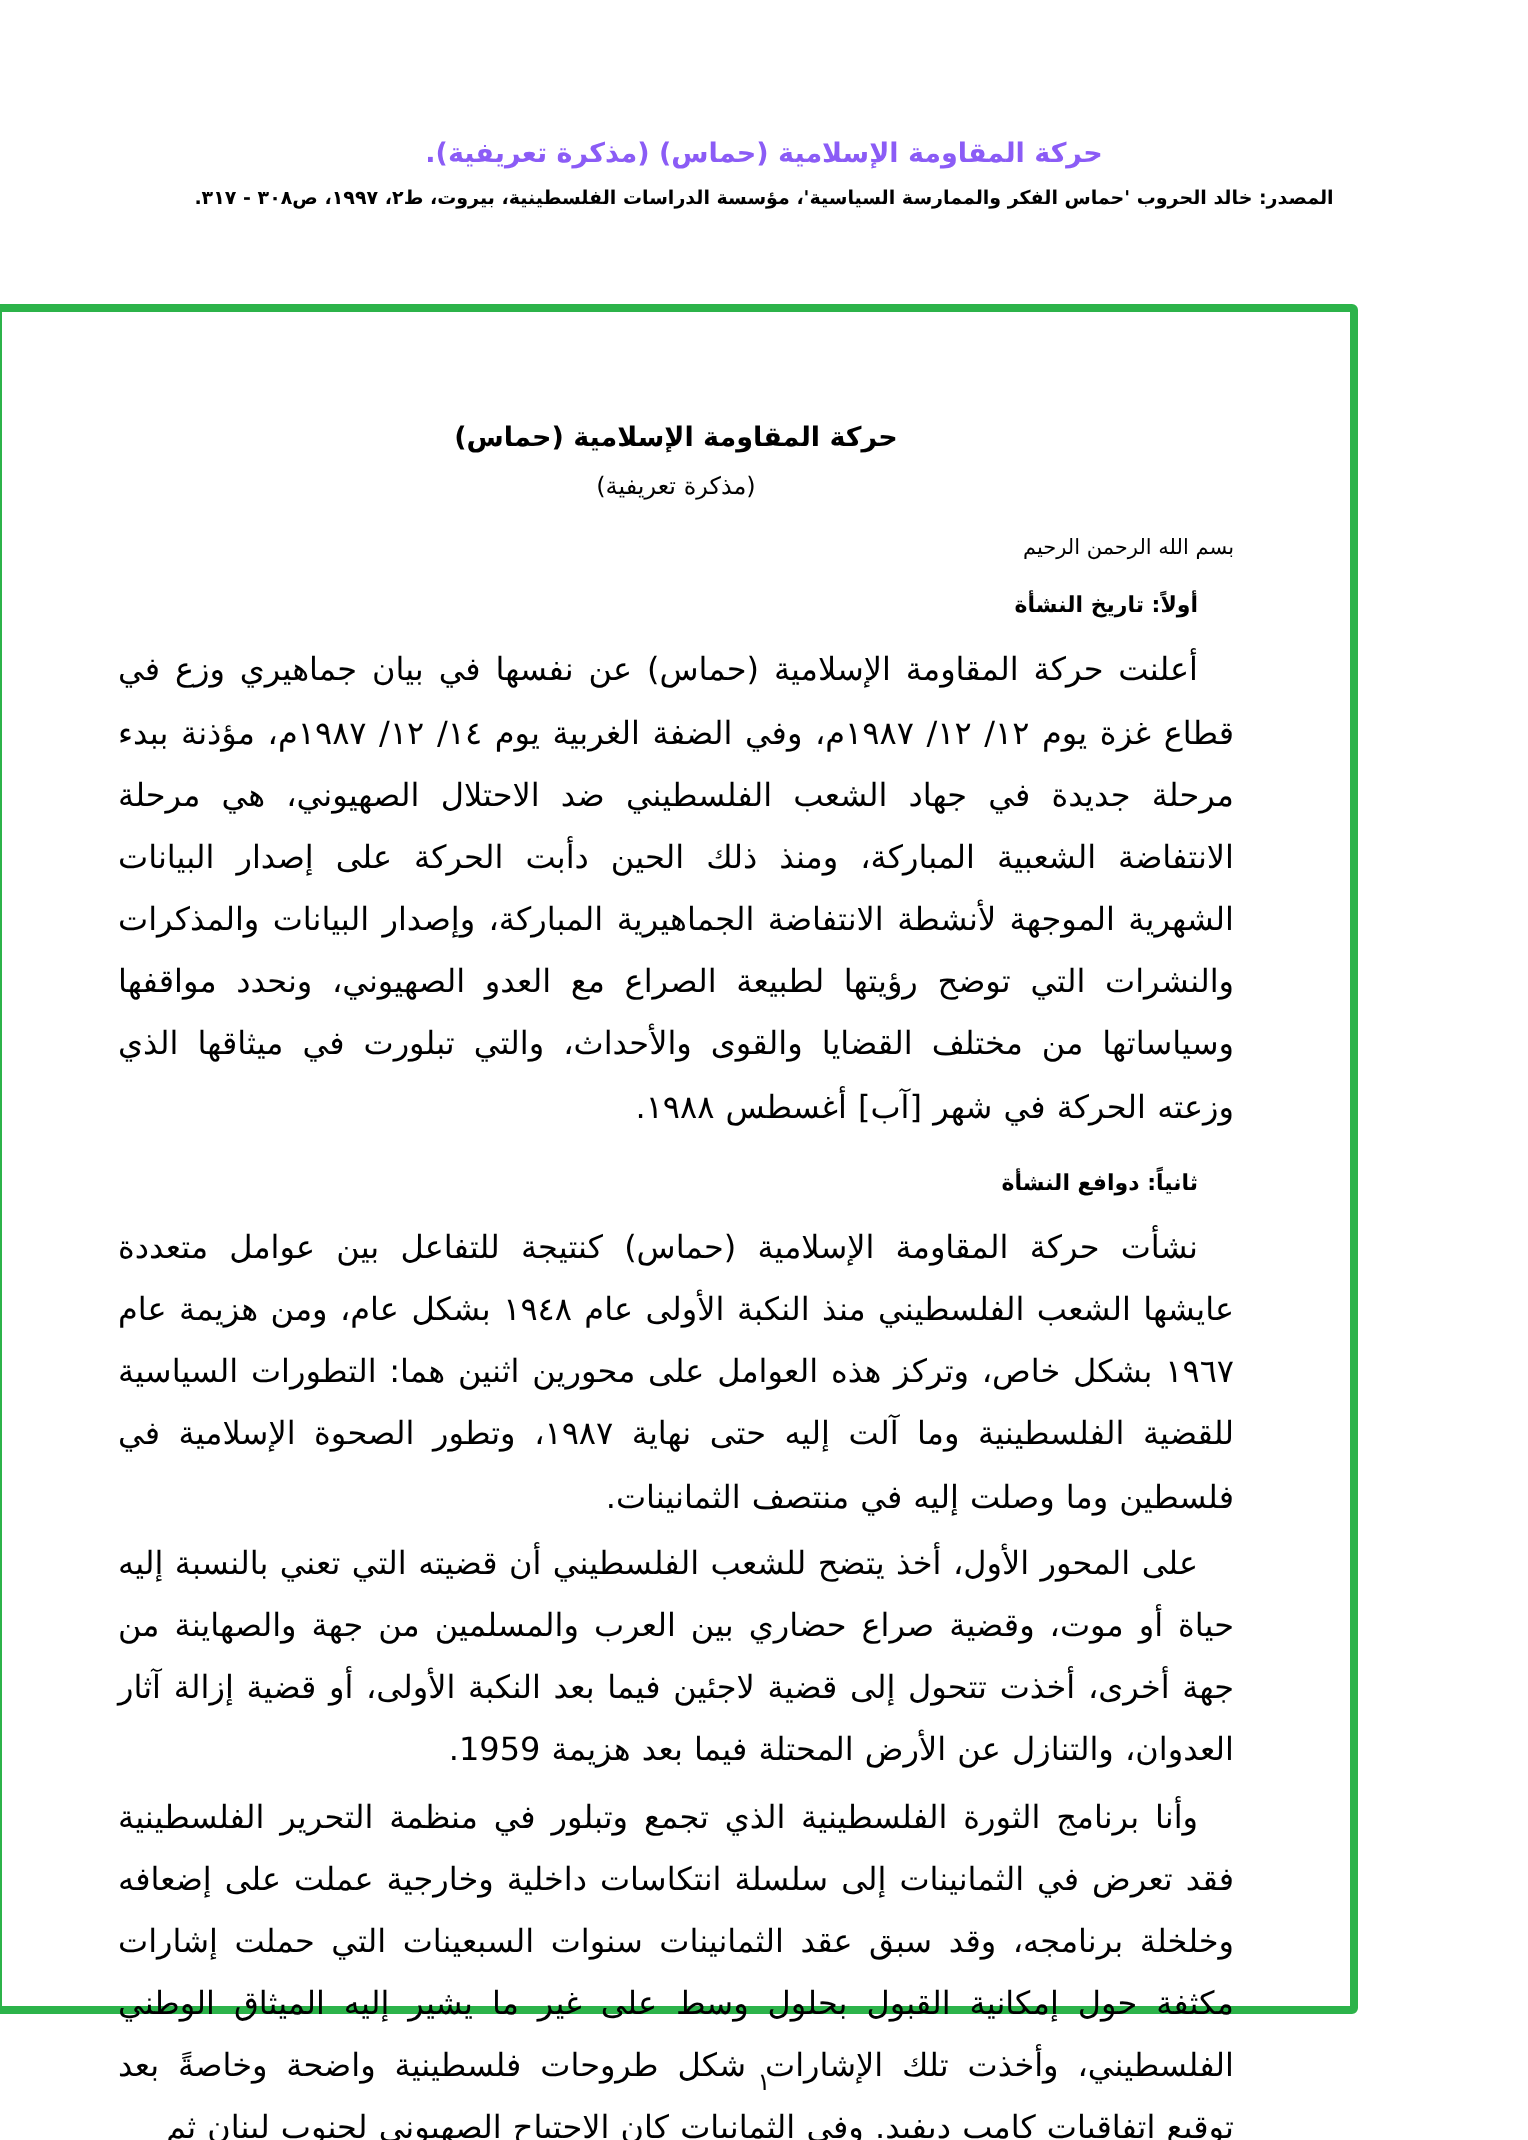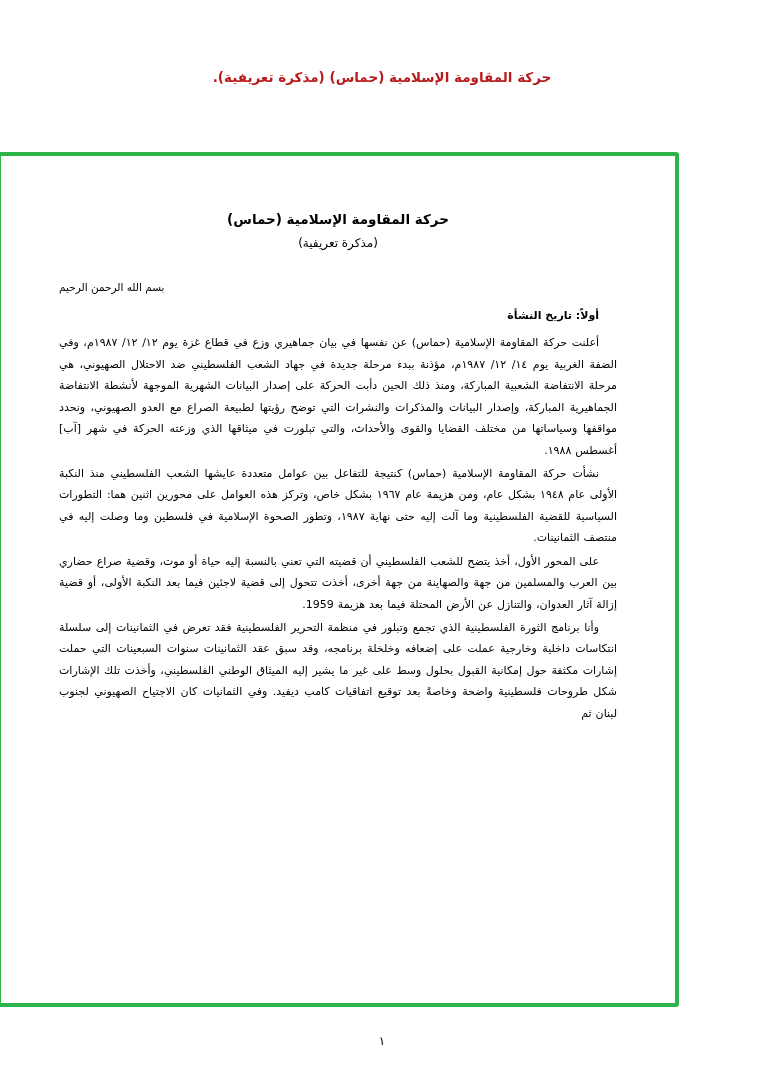--- a/index.html
+++ b/index.html
@@ -26,21 +26,21 @@
     top: 68px;
     left: 0;
     width: 764px;
     text-align: center;
   }
   .doc-title {
     font-size: 13.5px;
     font-weight: bold;
     letter-spacing: 0px;
     line-height: 1.4;
-    color: #b91c1c;
+    color: #8b5cf6;
   }
   .doc-source {
     margin-top: 6px;
     font-size: 9.5px;
     font-weight: bold;
     color: #000;
     line-height: 1.4;
   }
   .frame {
     position: absolute;
@@ -65,38 +65,38 @@
     line-height: 1.7;
   }
   .main-subtitle {
     text-align: center;
     font-size: 12px;
     font-weight: normal;
     line-height: 1.7;
     margin-top: 2px;
   }
   .basmala {
-    text-align: left;
+    text-align: right;
     font-size: 10.5px;
-    margin-top: 28px;
+    margin-top: 15px;
     margin-bottom: 12px;
     color: #000;
   }
   .section-head {
     text-align: right;
     font-size: 11px;
     font-weight: bold;
     margin-top: 16px;
     margin-bottom: 10px;
     padding-right: 18px;
   }
   p.body-par {
     text-align: justify;
     text-align-last: right;
-    font-size: 11px;
+    font-size: 16px;
     line-height: 1.95;
     margin: 0 0 2px 0;
     text-indent: 18px;
     word-spacing: 0.5px;
   }
   .page-number {
     position: absolute;
     bottom: 22px;
     left: 0;
     width: 764px;
@@ -105,33 +105,35 @@
     color: #000;
   }
 </style>
 </head>
 <body>
 
 <div class="page">
 
   <div class="header-block">
     <div class="doc-title">حركة المقاومة الإسلامية (حماس) (مذكرة تعريفية).</div>
+    <div class="doc-source">المصدر: خالد الحروب 'حماس الفكر والممارسة السياسية'، مؤسسة الدراسات الفلسطينية، بيروت، ط٢، ١٩٩٧، ص٣٠٨ - ٣١٧.</div>
   </div>
 
   <div class="frame">
     <div class="frame-inner">
 
       <div class="main-title">حركة المقاومة الإسلامية (حماس)</div>
       <div class="main-subtitle">(مذكرة تعريفية)</div>
 
       <div class="basmala">بسم الله الرحمن الرحيم</div>
 
       <div class="section-head">أولاً: تاريخ النشأة</div>
       <p class="body-par">أعلنت حركة المقاومة الإسلامية (حماس) عن نفسها في بيان جماهيري وزع في قطاع غزة يوم ١٢/ ١٢/ ١٩٨٧م، وفي الضفة الغربية يوم ١٤/ ١٢/ ١٩٨٧م، مؤذنة ببدء مرحلة جديدة في جهاد الشعب الفلسطيني ضد الاحتلال الصهيوني، هي مرحلة الانتفاضة الشعبية المباركة، ومنذ ذلك الحين دأبت الحركة على إصدار البيانات الشهرية الموجهة لأنشطة الانتفاضة الجماهيرية المباركة، وإصدار البيانات والمذكرات والنشرات التي توضح رؤيتها لطبيعة الصراع مع العدو الصهيوني، ونحدد مواقفها وسياساتها من مختلف القضايا والقوى والأحداث، والتي تبلورت في ميثاقها الذي وزعته الحركة في شهر [آب] أغسطس ١٩٨٨.</p>
 
+      <div class="section-head">ثانياً: دوافع النشأة</div>
       <p class="body-par">نشأت حركة المقاومة الإسلامية (حماس) كنتيجة للتفاعل بين عوامل متعددة عايشها الشعب الفلسطيني منذ النكبة الأولى عام ١٩٤٨ بشكل عام، ومن هزيمة عام ١٩٦٧ بشكل خاص، وتركز هذه العوامل على محورين اثنين هما: التطورات السياسية للقضية الفلسطينية وما آلت إليه حتى نهاية ١٩٨٧، وتطور الصحوة الإسلامية في فلسطين وما وصلت إليه في منتصف الثمانينات.</p>
       <p class="body-par">على المحور الأول، أخذ يتضح للشعب الفلسطيني أن قضيته التي تعني بالنسبة إليه حياة أو موت، وقضية صراع حضاري بين العرب والمسلمين من جهة والصهاينة من جهة أخرى، أخذت تتحول إلى قضية لاجئين فيما بعد النكبة الأولى، أو قضية إزالة آثار العدوان، والتنازل عن الأرض المحتلة فيما بعد هزيمة 1959.</p>
       <p class="body-par">وأنا برنامج الثورة الفلسطينية الذي تجمع وتبلور في منظمة التحرير الفلسطينية فقد تعرض في الثمانينات إلى سلسلة انتكاسات داخلية وخارجية عملت على إضعافه وخلخلة برنامجه، وقد سبق عقد الثمانينات سنوات السبعينات التي حملت إشارات مكثفة حول إمكانية القبول بحلول وسط على غير ما يشير إليه الميثاق الوطني الفلسطيني، وأخذت تلك الإشارات شكل طروحات فلسطينية واضحة وخاصةً بعد توقيع اتفاقيات كامب ديفيد. وفي الثمانيات كان الاجتياح الصهيوني لجنوب لبنان ثم</p>
 
     </div>
   </div>
 
   <div class="page-number">١</div>
 
 </div>

